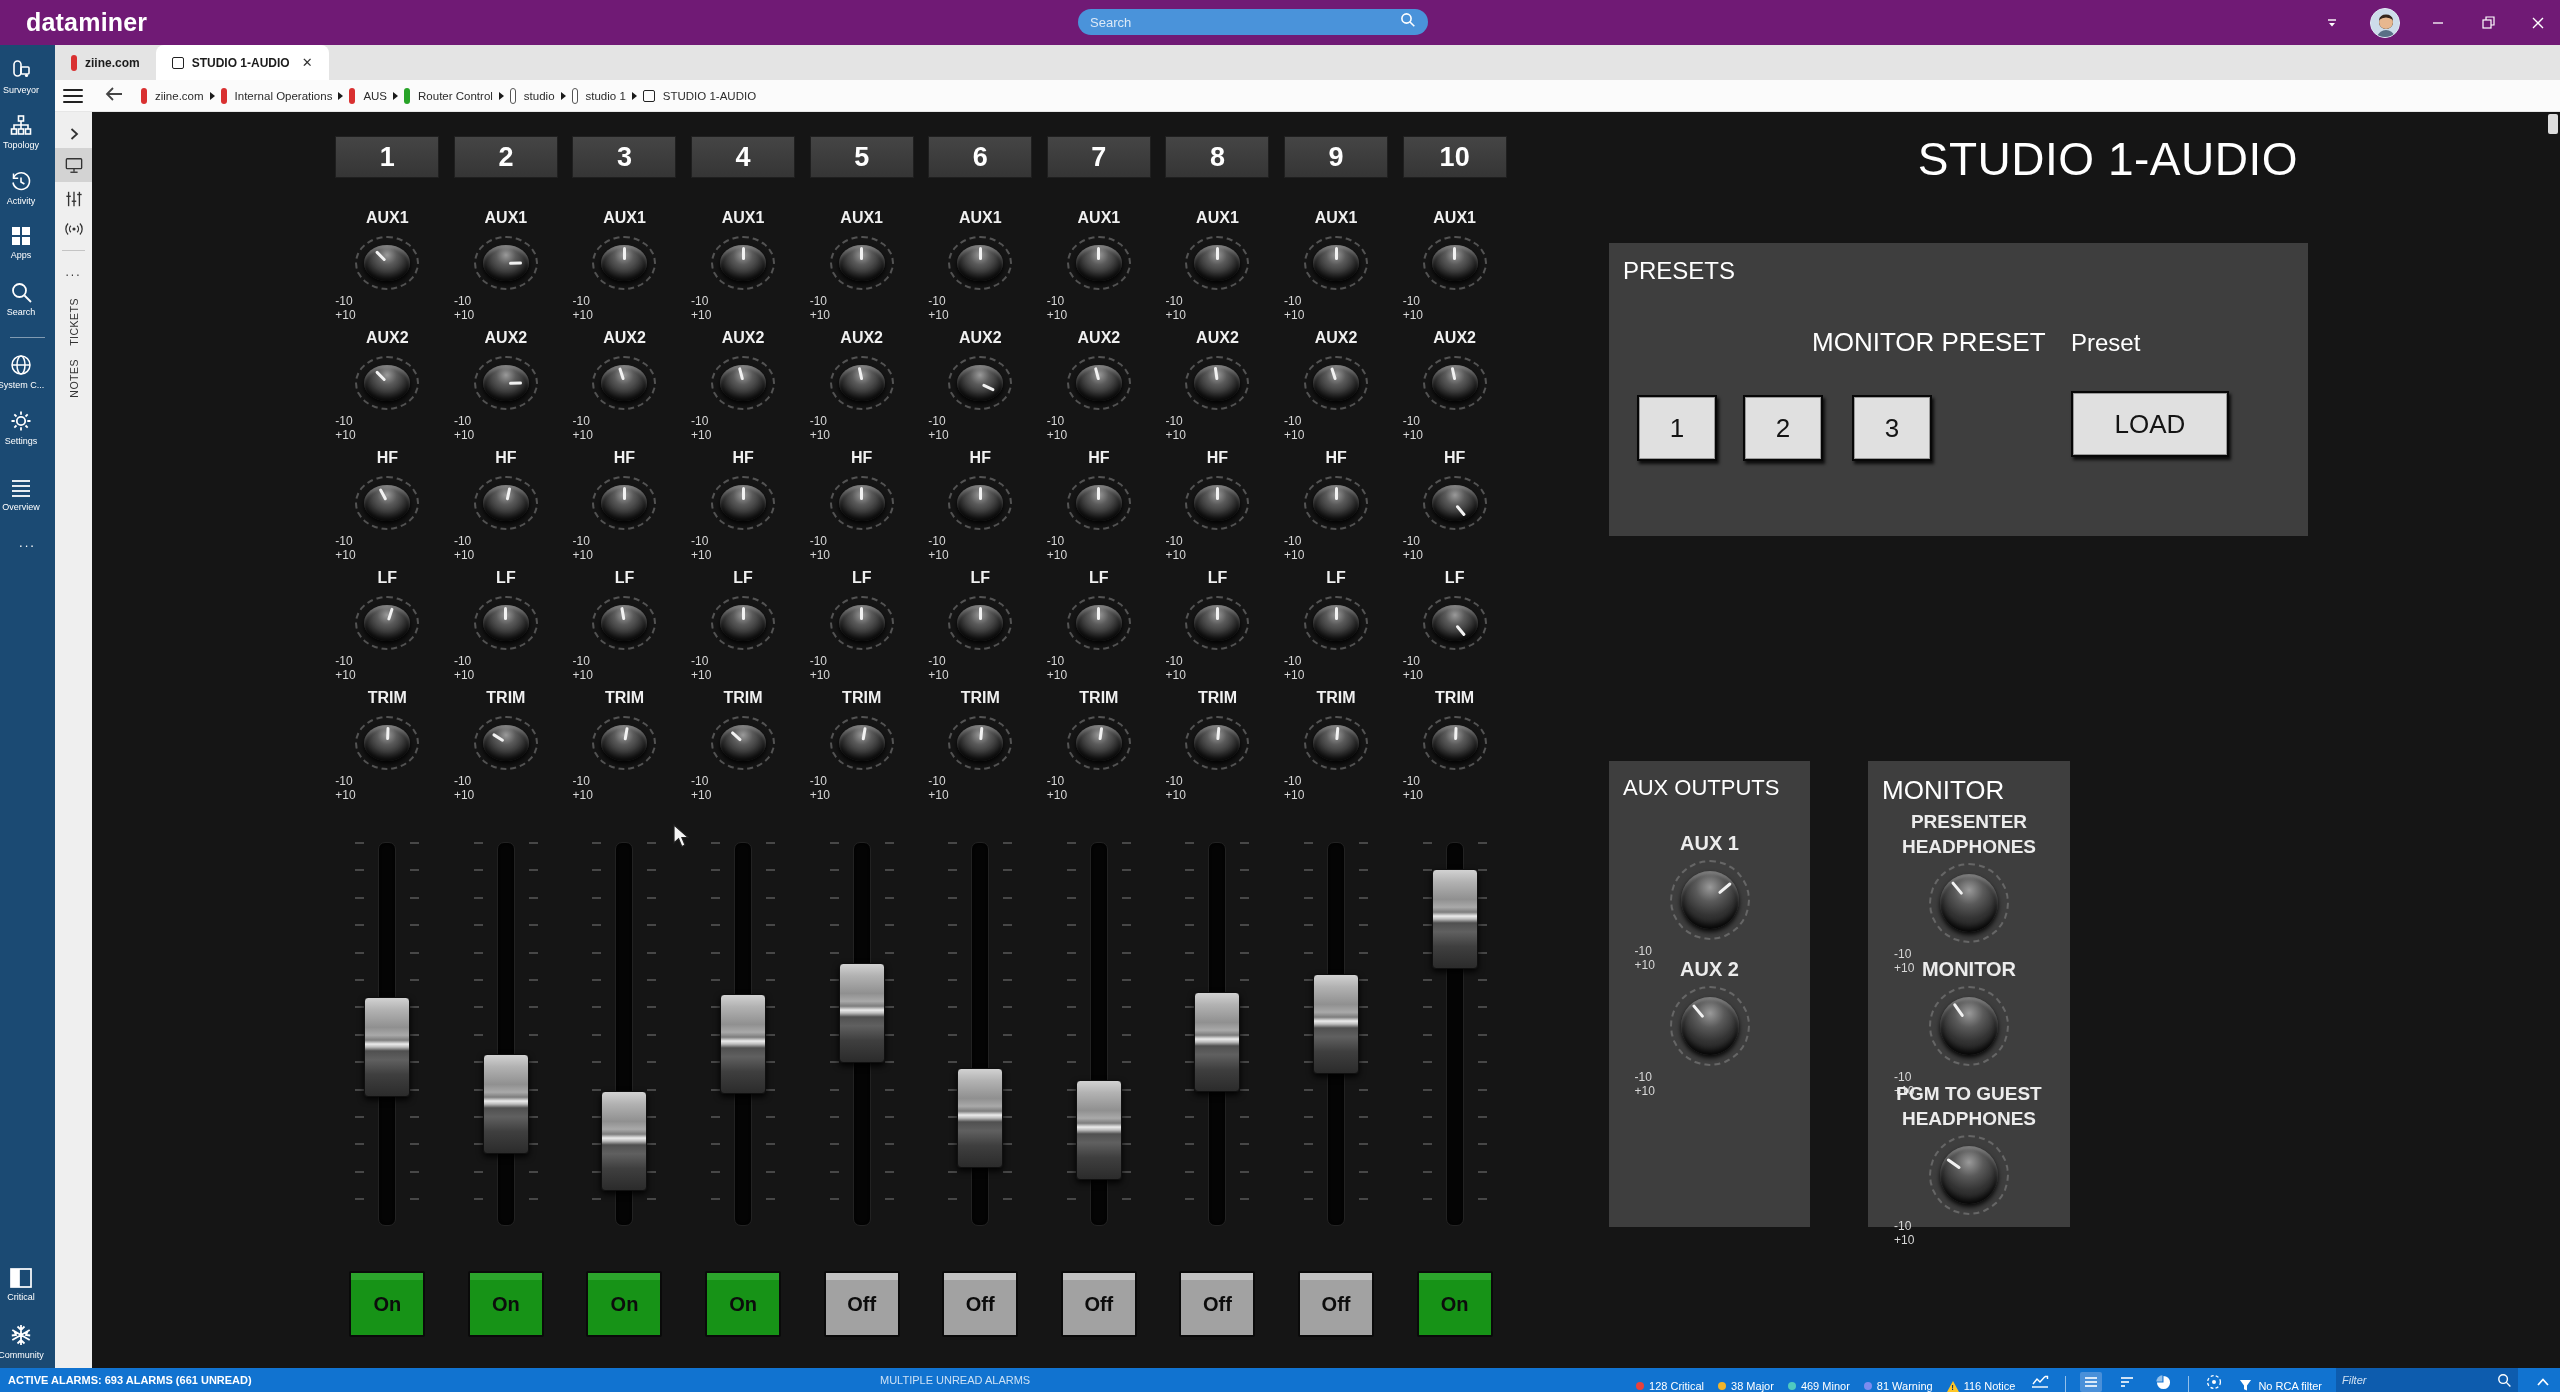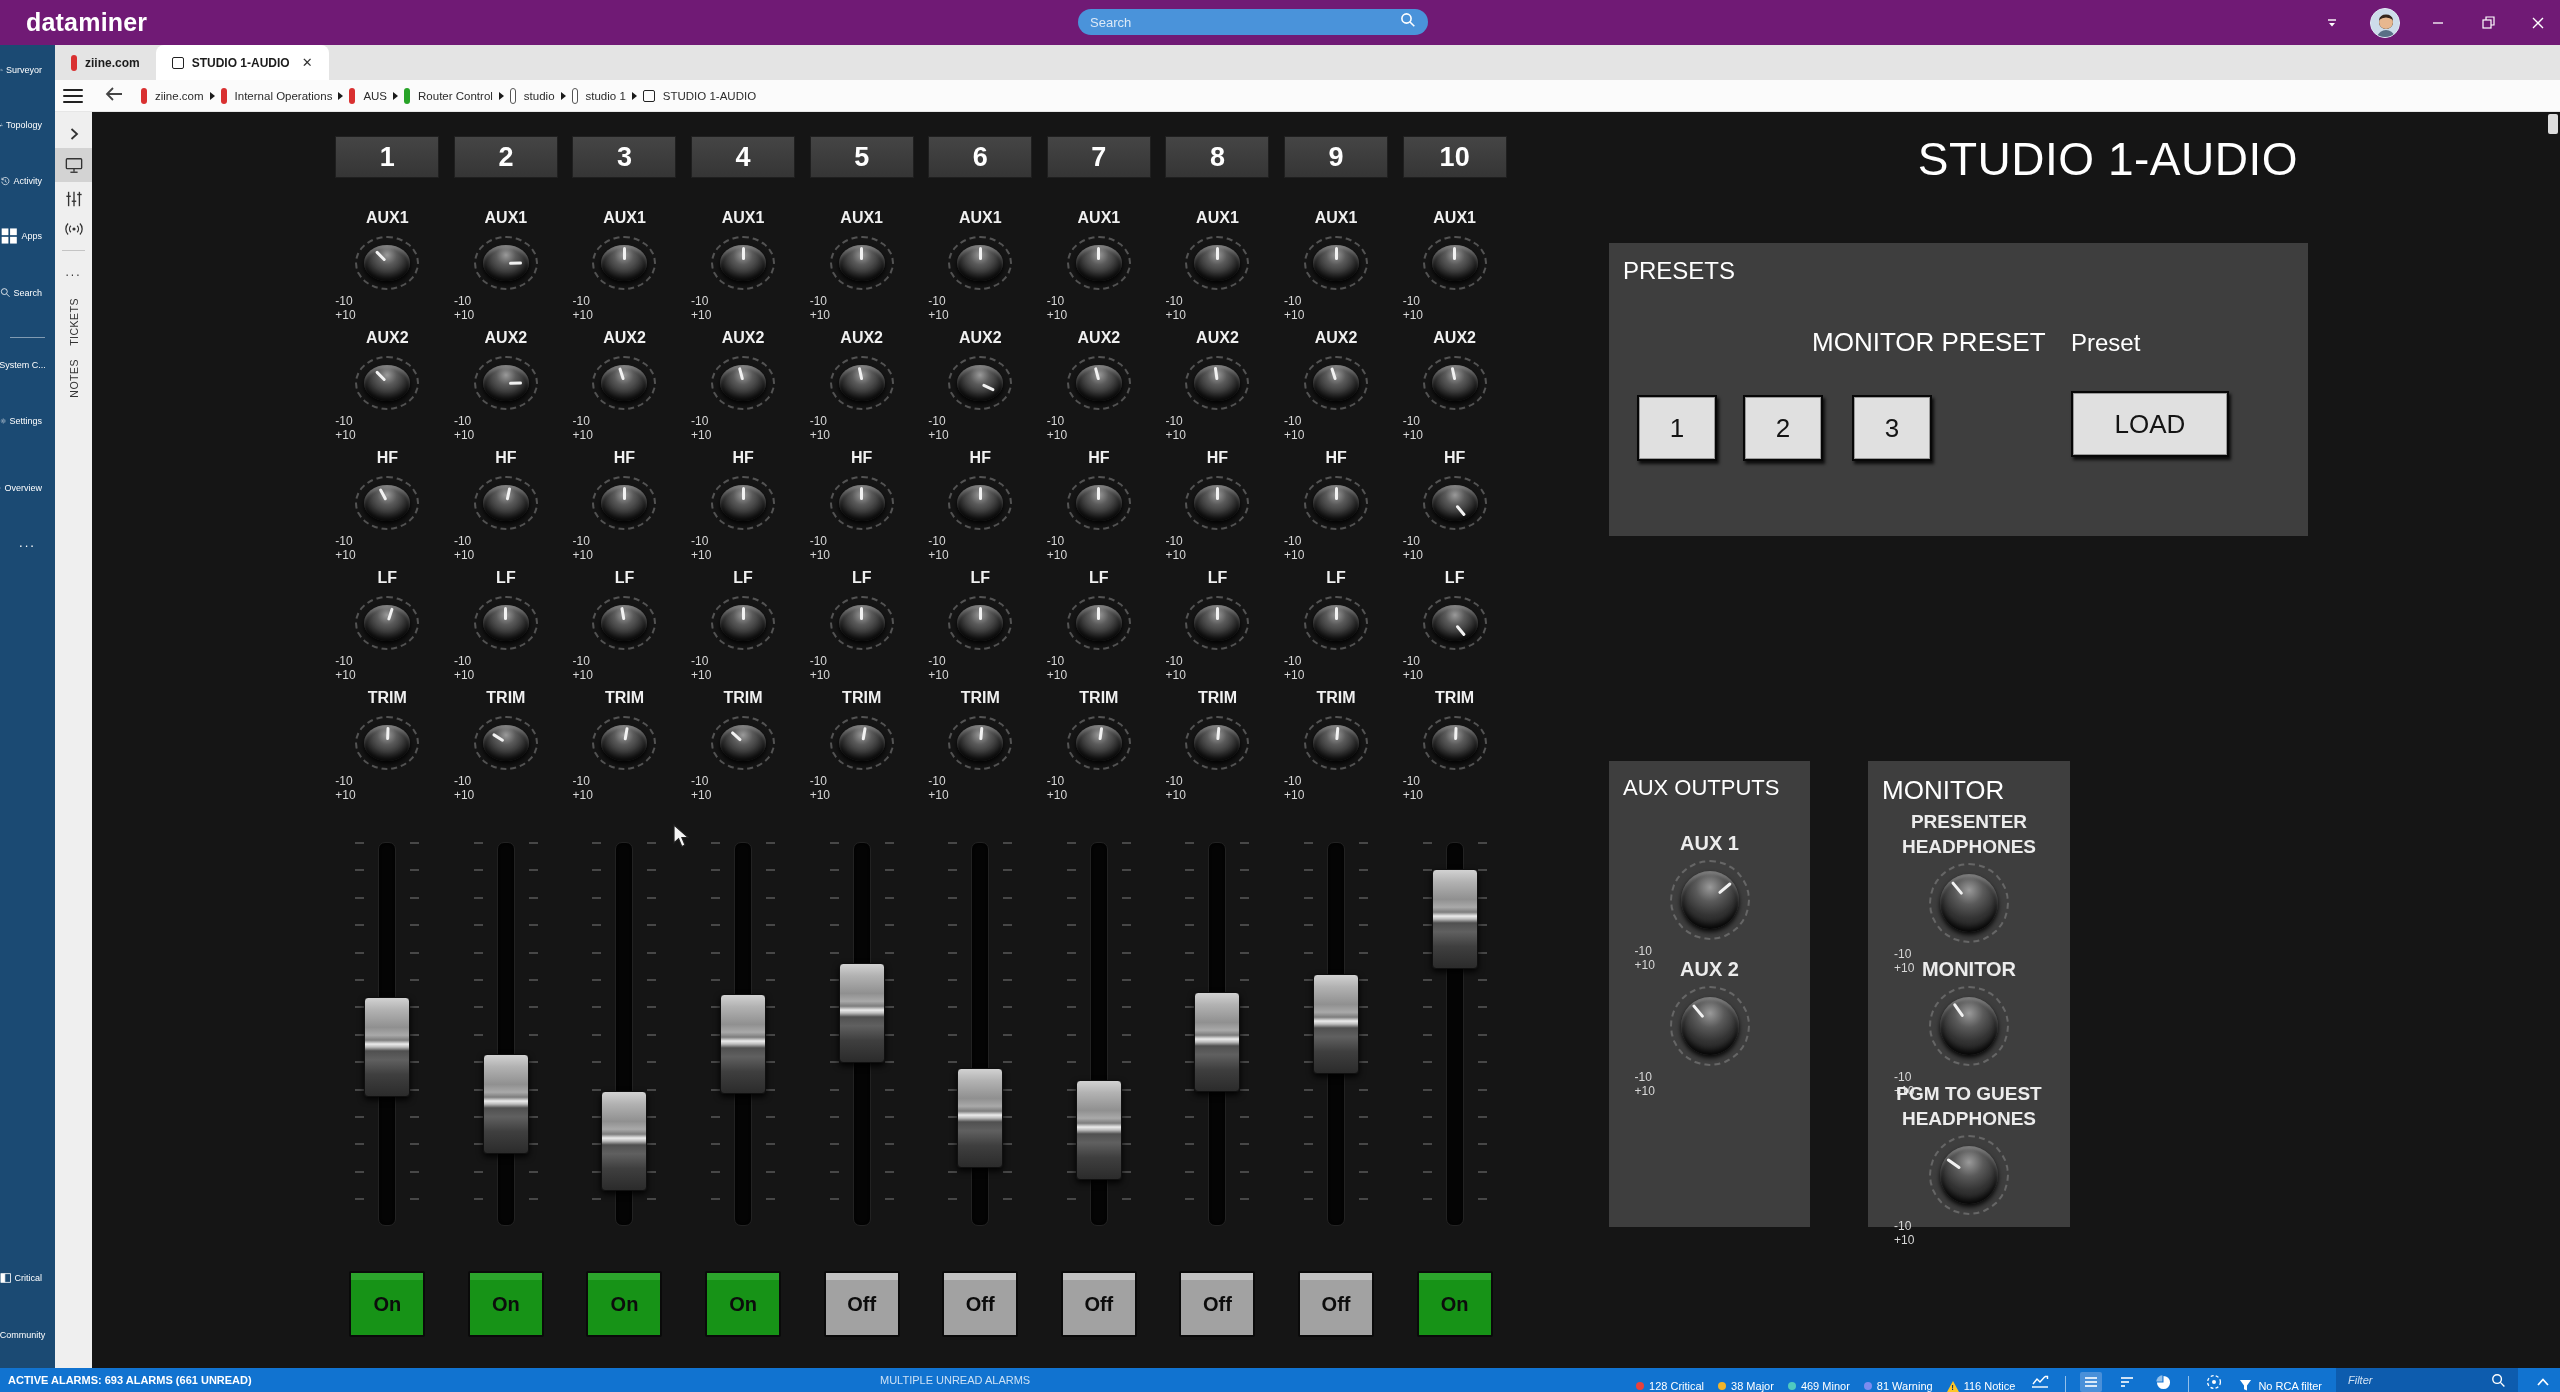--- a/index.html
+++ b/index.html
@@ -34,21 +34,21 @@
   .breadcrumb { position:absolute; left:55px; top:80px; right:0; height:32px; background:#fbfbfb;
     display:flex; align-items:center; gap:10px; padding-left:8px; border-bottom:1px solid #e6e6e6; }
   .hamburger { width:20px; height:14px; display:flex; flex-direction:column; justify-content:space-between; margin-right:4px; }
   .hamburger span { height:2px; background:#222; border-radius:1px; }
   .backarrow { margin:0 8px; }
   .crumb { display:flex; align-items:center; gap:8px; font-size:11.5px; color:#2b2b2b; }
   .crumb-sep { width:0; height:0; border-left:5px solid #1a1a1a; border-top:4px solid transparent; border-bottom:4px solid transparent; margin:0 6px; }
 
   
   .sidebar { position:absolute; left:0; top:45px; width:55px; height:1323px; background:#1b4a73; }
-  .side-item { position:absolute; left:0; width:42px; display:flex; flex-direction:row; align-items:center; gap:3px; color:#fff;justify-content:center; }
+  .side-item { position:absolute; left:0; width:42px; display:flex; flex-direction:column; align-items:center; gap:3px; color:#fff;justify-content:center; }
   .side-item .lbl { font-size:9px; color:#fff; white-space:nowrap; }
   .side-divider { position:absolute; left:10px; width:35px; height:1px; background:rgba(255,255,255,.45); }
   .side-more { position:absolute; left:0; width:55px; text-align:center; color:#fff; font-size:13px; letter-spacing:2px; }
 
   
   .toolstrip { position:absolute; left:55px; top:112px; width:37px; bottom:24px; background:#efefef; }
   .strip-item { position:absolute; left:0; width:37px; display:flex; justify-content:center; align-items:center; }
   .strip-sel { background:#d3d3d3; }
   .strip-divider { position:absolute; left:7px; width:23px; height:1px; background:#c4c4c4; }
   .vtext { writing-mode:vertical-rl; transform:rotate(180deg); font-size:10.5px; color:#333; letter-spacing:.5px; }
@@ -128,21 +128,21 @@
   .sb-center { position:absolute; left:880px; top:0; height:24px; display:flex; align-items:center; color:rgba(255,255,255,.78); }
   .sb-right { position:absolute; right:6px; top:0; height:24px; display:flex; align-items:flex-end; gap:14px; }
   .sev { display:flex; align-items:center; gap:5px; }
   .sev .dot { width:8px; height:8px; border-radius:50%; }
   .sev .tri { width:0; height:0; border-left:6px solid transparent; border-right:6px solid transparent; border-bottom:11px solid #ffc724; position:relative; }
   .sev .tri i { position:absolute; left:-1.5px; top:2.5px; font-style:normal; font-weight:bold; color:#10315e; font-size:8px; }
   .sb-div { width:1px; height:16px; background:rgba(255,255,255,.55); }
   .sb-icon { display:flex; align-items:center; justify-content:center; width:22px; height:20px; }
   .sb-icon.sel { background:#4a90d9; border-radius:2px; }
   .rca { display:flex; align-items:center; gap:6px; }
-  .filter-box { display:flex; align-items:center; background:#0d5cae; height:24px; width:182px; padding:0 12px; }
+  .filter-box { display:flex; align-items:center; background:#0d5cae; height:24px; width:182px; padding:0 6px; }
   .filter-box input { flex:1; background:transparent; border:none; outline:none; color:#eaf2fb; font-size:11px; font-style:italic; }
   .filter-box input::placeholder { color:#cfe0f2; font-style:italic; }
 
   .cursor { position:absolute; left:672px; top:824px; z-index:50; }
 </style>
 </head>
 <body>
 
 <div class="screen">
 

